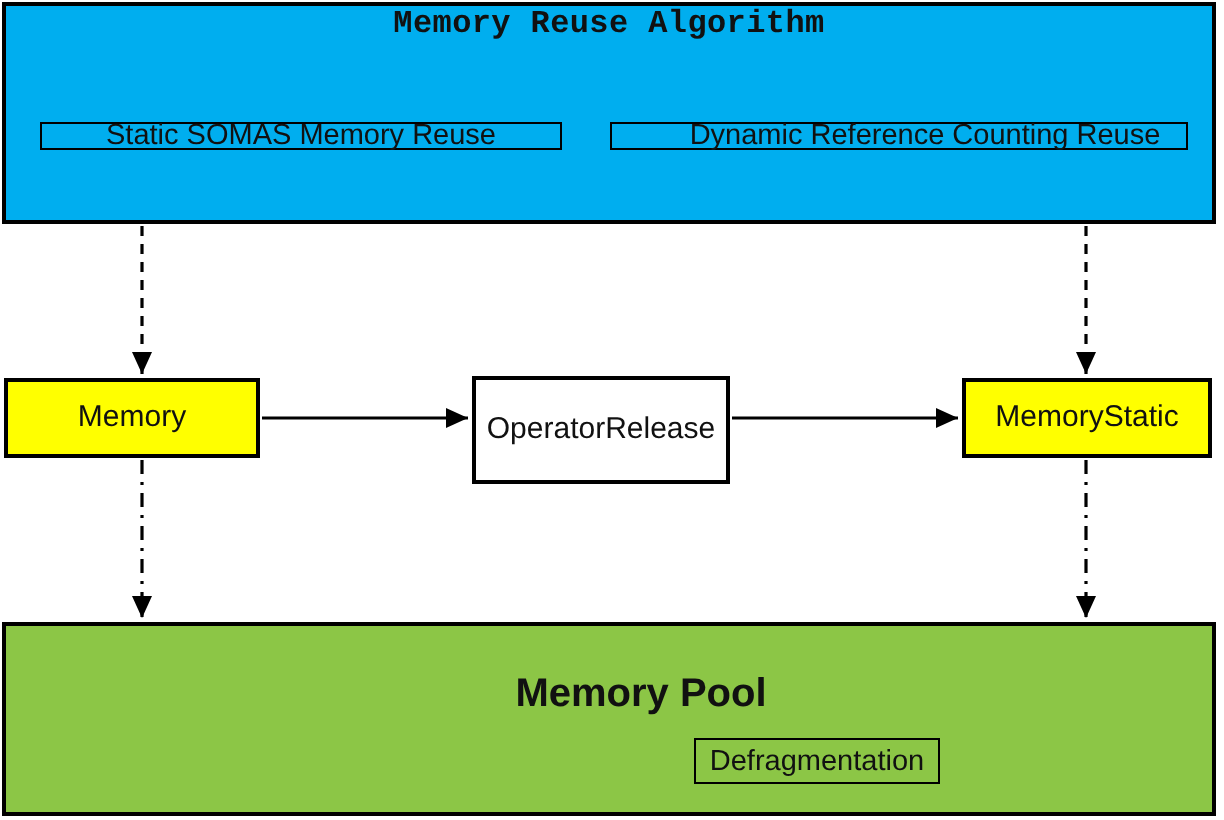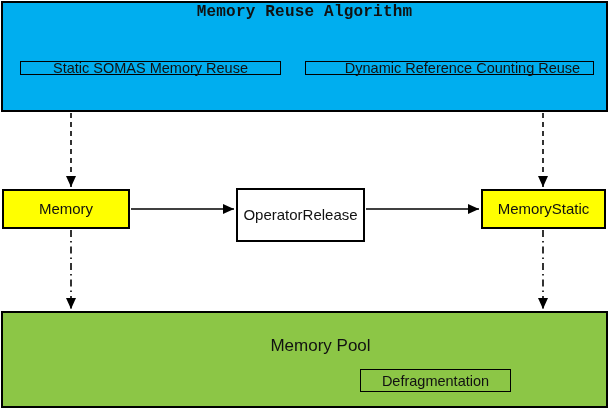--- a/index.html
+++ b/index.html
@@ -62,37 +62,37 @@
   .pool-box {
     position: absolute;
     left: 1px; top: 311px;
     width: 607px; height: 97px;
     background: #8CC646;
     border: 2px solid #000;
   }
   .pool-title {
     margin-top: 23px;
     text-align: center;
-    font-size: 17px;
-    font-weight: normal;
+    font-size: 20px;
+    font-weight: bold;
     margin-left: 32px;
   }
   .feature {
     position: absolute;
     top: 56px;
     height: 23px;
     border: 1.5px solid #000;
     display: flex;
     align-items: center;
     justify-content: center;
     font-size: 14.5px;
     white-space: nowrap;
   }
   .feature.expansion { left: 112px; width: 156px; }
-  .feature.defrag    { left: 357px; width: 151px; }
+  .feature.defrag    { left: 344px; width: 123px; }
 
   
   .connectors {
     position: absolute;
     left: 0; top: 0;
     width: 612px; height: 410px;
     pointer-events: none;
   }
 </style>
 </head>

